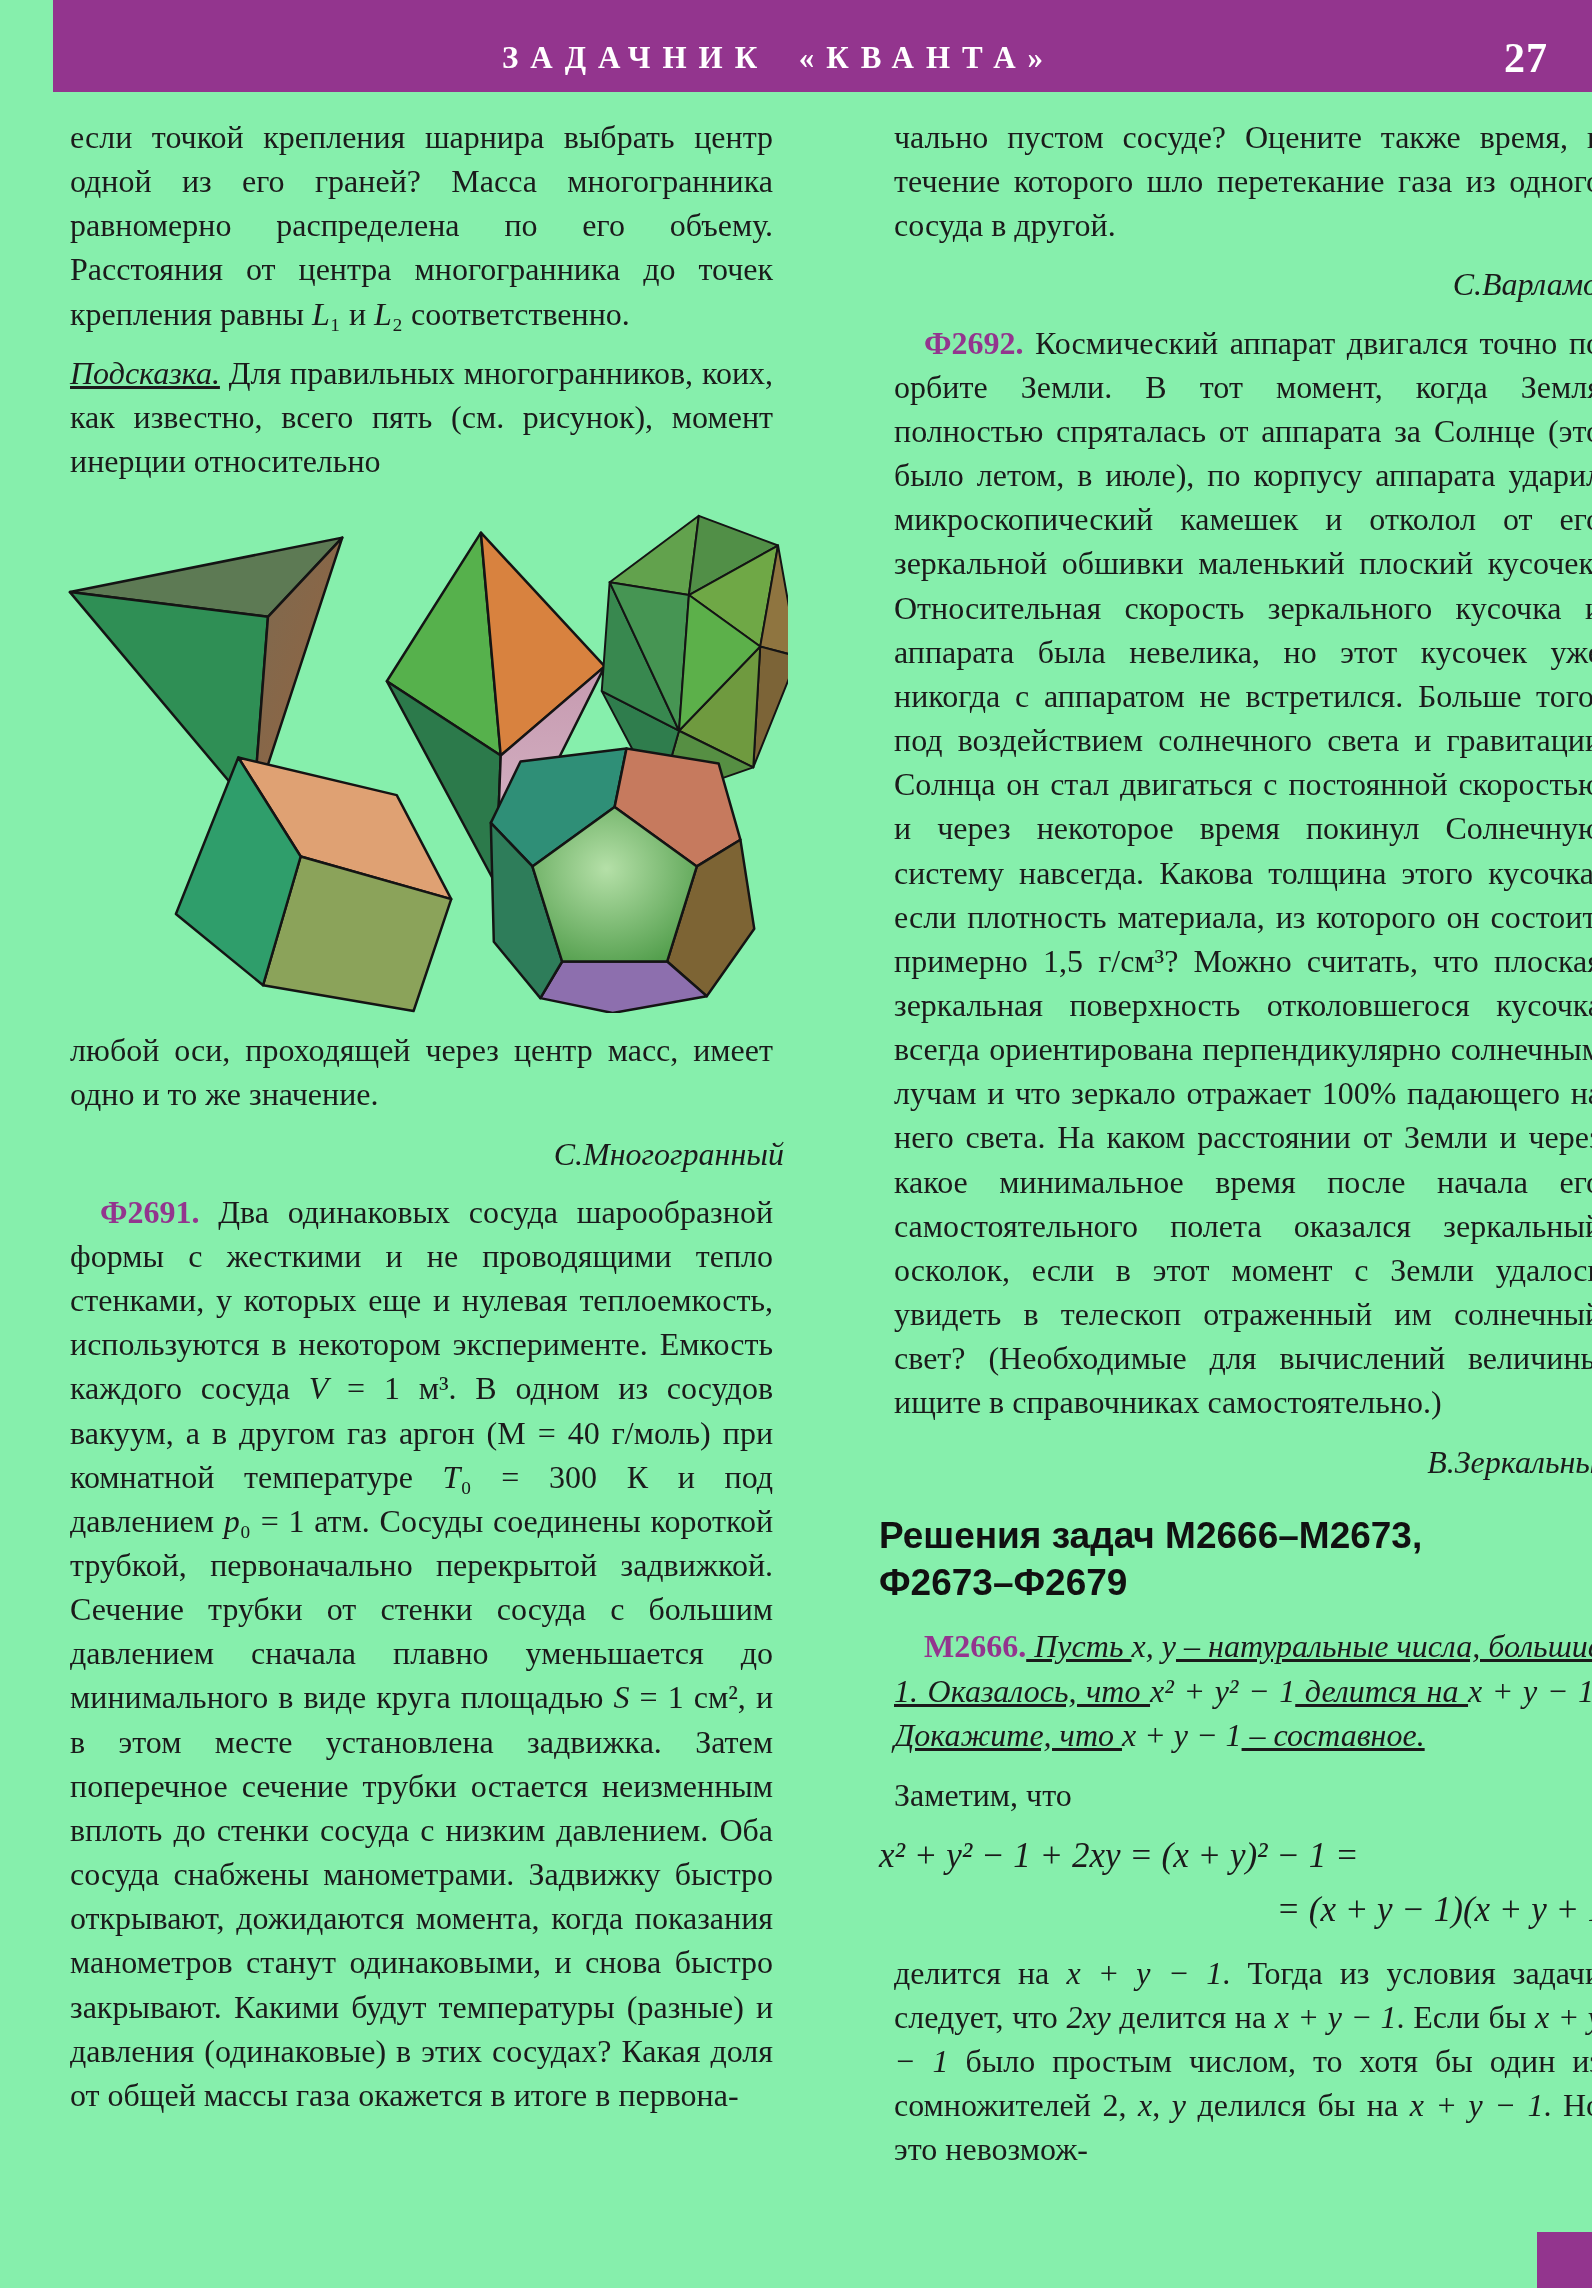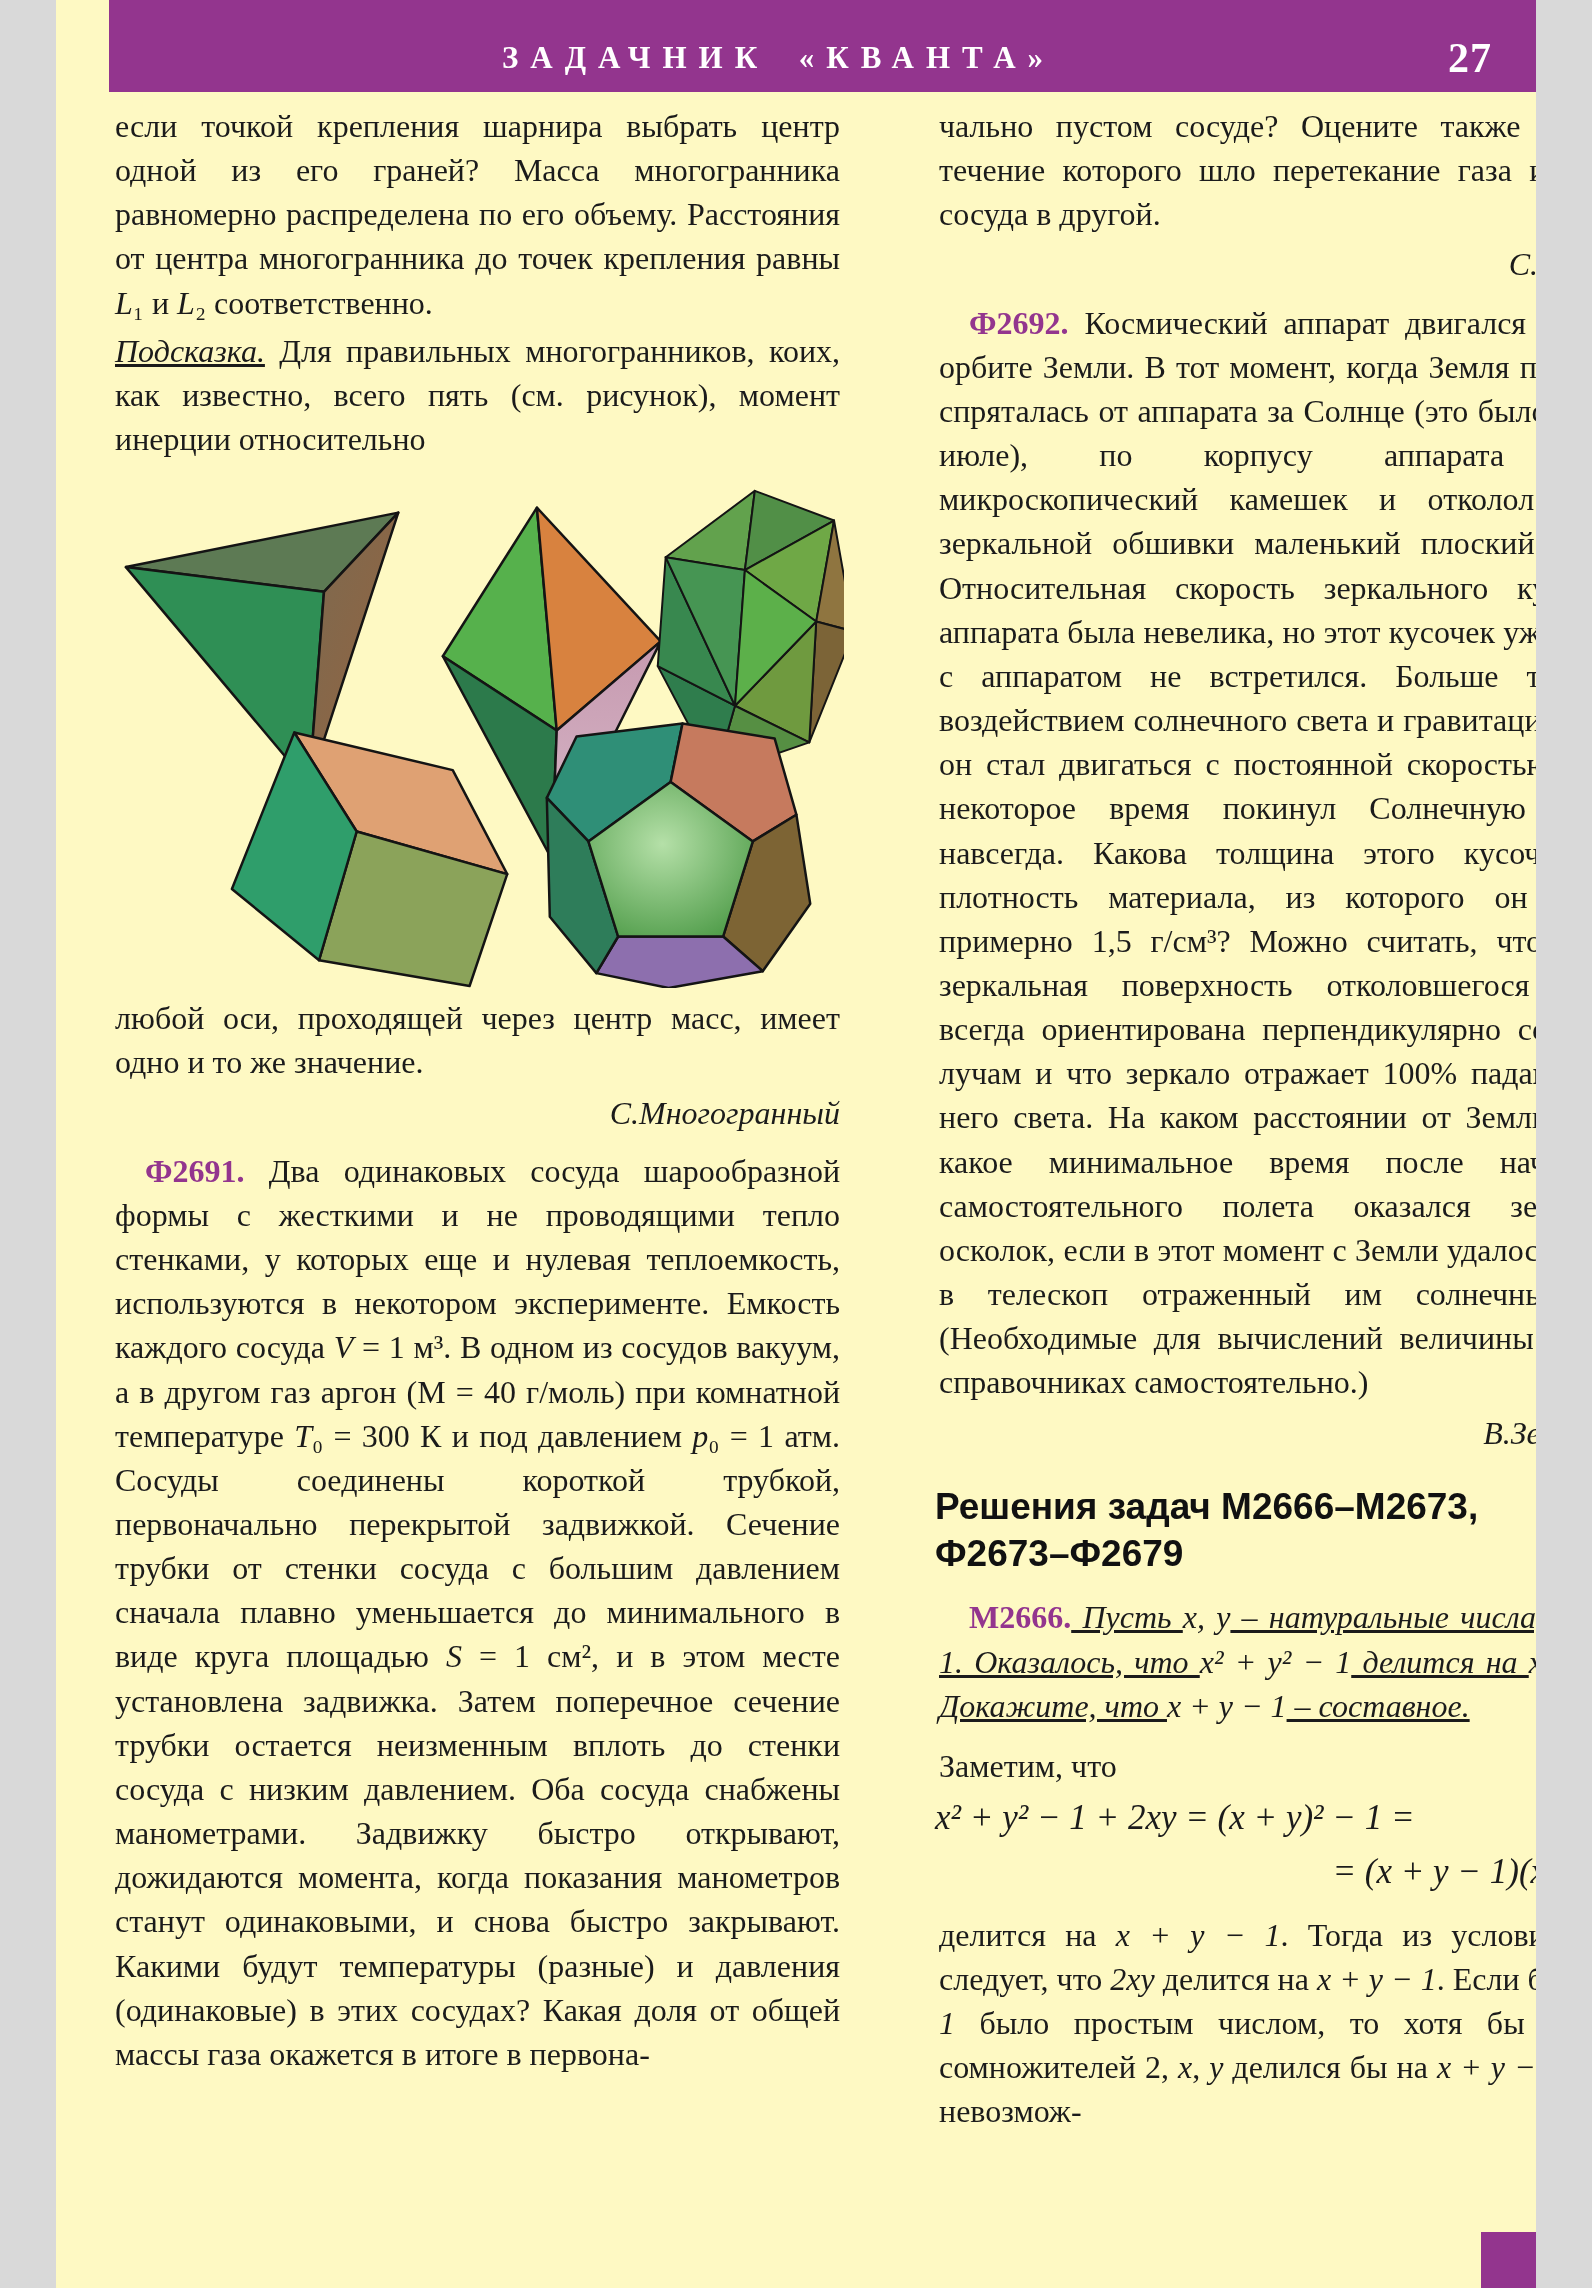--- a/index.html
+++ b/index.html
@@ -1,34 +1,34 @@
 <!DOCTYPE html>
 <html lang="ru" style="--accent: #93358e;"><head>
 <meta charset="utf-8">
 <style>
   :root { --accent:#93358e; }
   * { box-sizing:border-box; margin:0; padding:0; }
   body { background:#d9d9d9; font-family:"Liberation Serif","DejaVu Serif",serif; }
-  .page { position:relative; width:1480px; height:2289px; margin:0 auto;
-          background:#fef9c3; overflow:hidden; color:#1b1b1b; }
+  .page { position:relative; width:1592px; height:2289px; margin:0 auto;
+          background:#86efac; overflow:hidden; color:#1b1b1b; }
 
   .header-bar { position:absolute; left:53px; right:0; top:0; height:92px;
                 background:var(--accent); display:flex; align-items:flex-end; }
   .header-title { flex:1; text-align:center; color:#ffffff; font-weight:bold;
                   font-size:31px; letter-spacing:12px; word-spacing:10px;
                   padding-bottom:16px; }
   .page-number { color:#ffffff; font-weight:bold; font-size:42px;
                  padding:0 44px 10px 0; letter-spacing:1px; }
 
   .col { position:absolute; top:100px; font-size:32px; line-height:1.38;
          text-align:justify; }
   .col-left  { left:55px;  width:733px; }
   .col-right { left:879px; width:738px; }
 
-  p { margin:4px; }
+  p { margin:15px; }
   .sig { text-align:right; font-style:italic; margin:6px 4px 12px 0; }
   .problem { text-indent:30px; margin-top:14px; }
   .note { margin-top:16px; }
   .run-label { color:var(--accent); font-weight:bold; font-style:normal; }
   .run-i { font-style:italic;text-decoration:underline; }
   .run-m { font-style:italic; }
 
   .figure { display:block; margin:12px 0 8px; }
 
   .solutions-heading { font-family:"Liberation Sans","DejaVu Sans",sans-serif;

